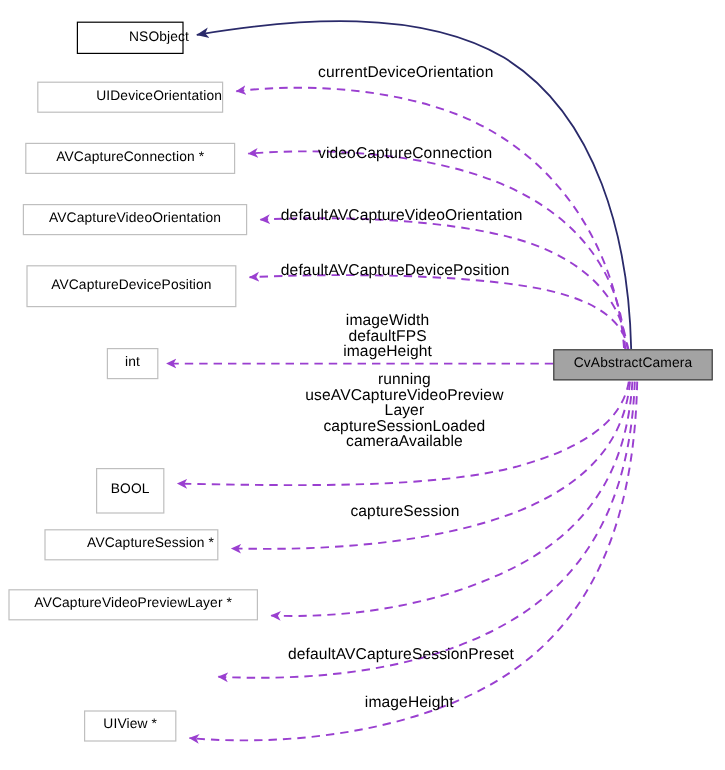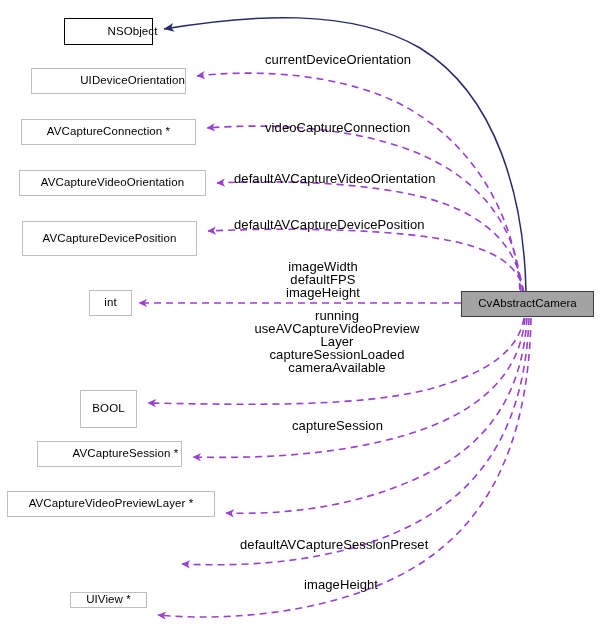--- a/index.html
+++ b/index.html
@@ -142,21 +142,21 @@
 
   <div class="node node-plain" style="left:37px; top:441px; width:145px; height:26px;padding-left:32px;">
     <span>AVCaptureSession *</span>
   </div>
 
   <div class="node node-plain" style="left:7px; top:491px; width:208px; height:26px;">
     <span>AVCaptureVideoPreviewLayer *</span>
   </div>
 
 
-  <div class="node node-plain" style="left:70px; top:592px; width:77px; height:16px;">
+  <div class="node node-plain" style="left:70px; top:592px; width:77px; height:26px;">
     <span>UIView *</span>
   </div>
 
   <div class="node node-focus" style="left:461px; top:291px; width:133px; height:26px;">
     <span>CvAbstractCamera</span>
   </div>
 
   <div class="edge-label" style="left:265px; top:53px;">currentDeviceOrientation</div>
 
   <div class="edge-label" style="left:265px; top:121px;">videoCaptureConnection</div>

